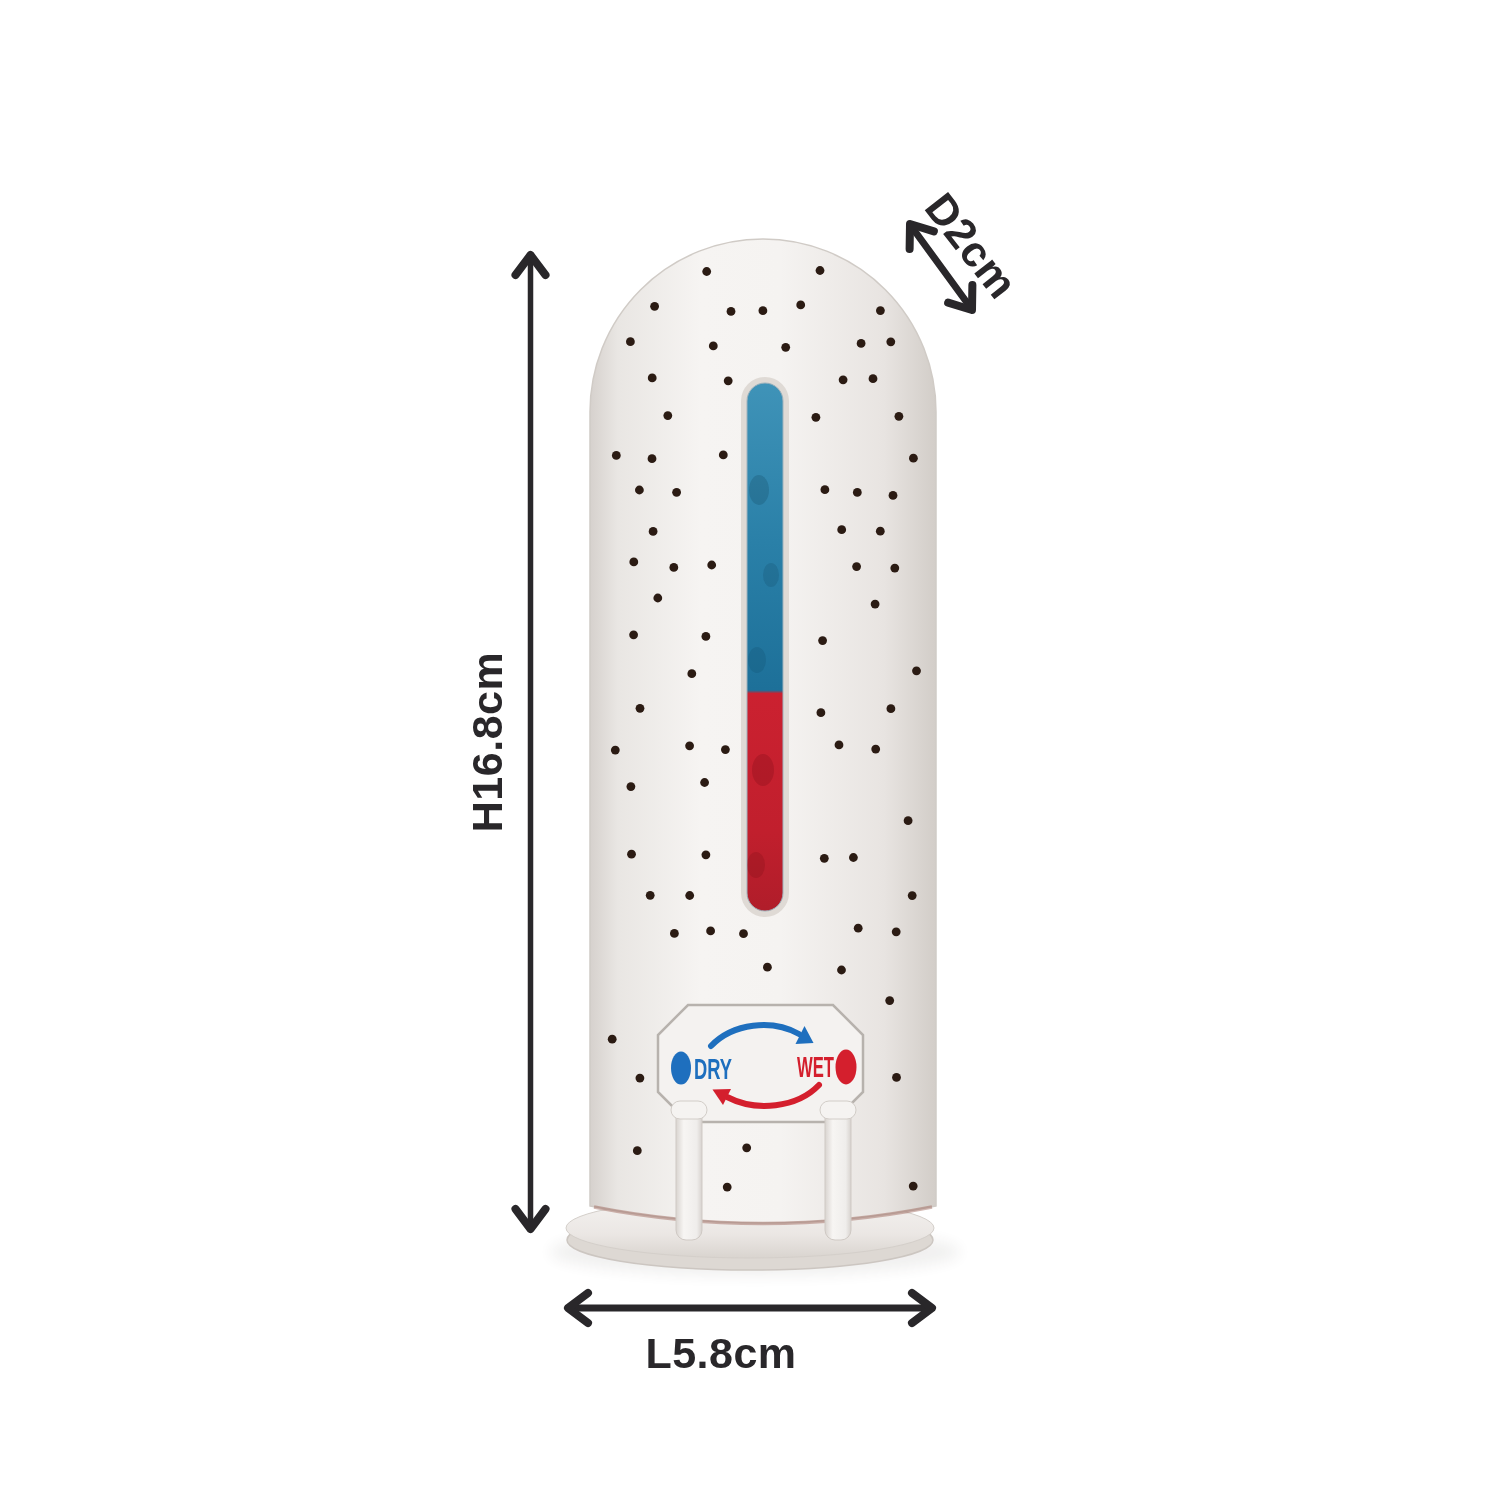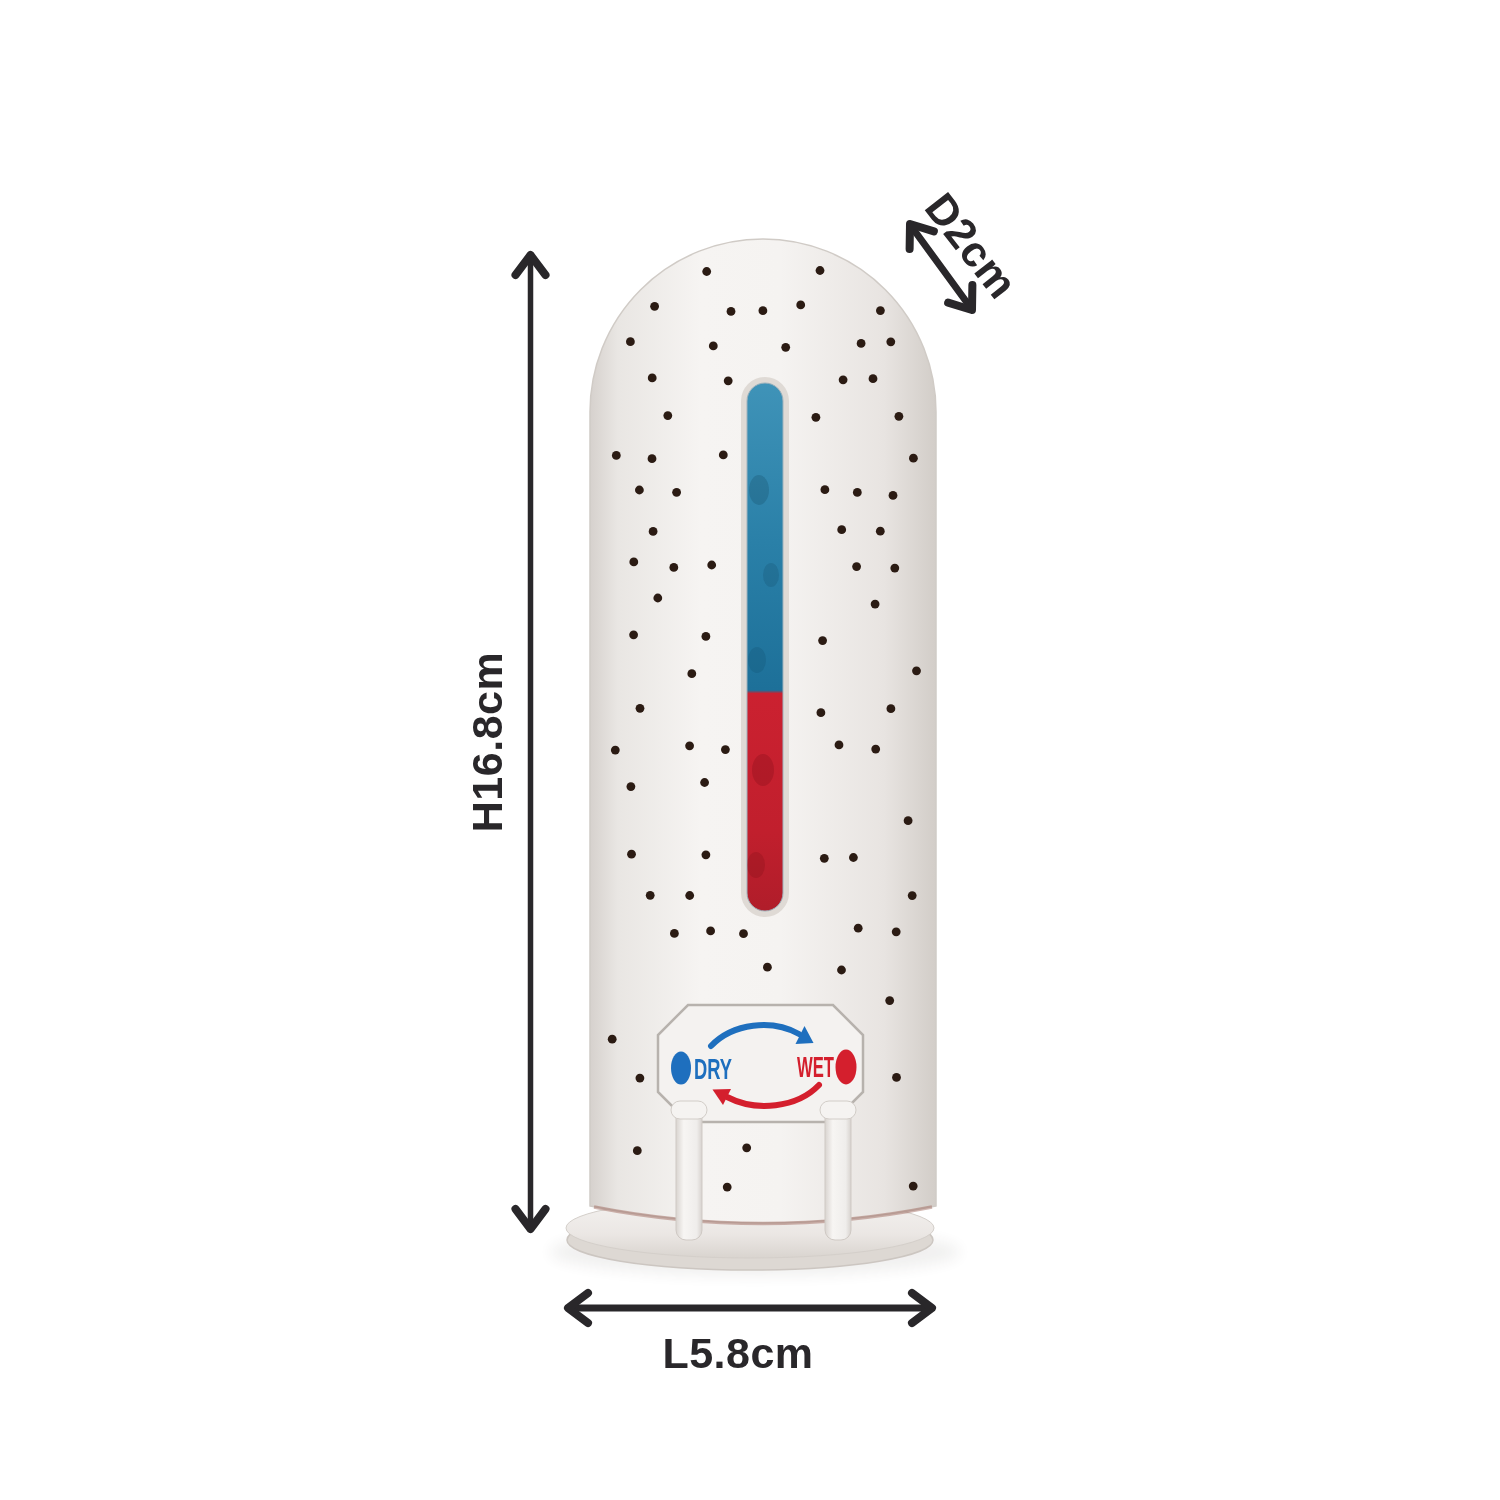--- a/index.html
+++ b/index.html
@@ -179,15 +179,15 @@
       </g>
       <g>
         <line x1="914" y1="230" x2="968" y2="304" stroke-width="7"></line>
         <use href="#chev" transform="translate(910,224) rotate(-36)" stroke-width="8"></use>
         <use href="#chev" transform="translate(972,310) rotate(144)" stroke-width="8"></use>
       </g>
     </g>
   </svg>
 
   <div class="dim-label" style="left:487px;top:742px;--rot:-90deg;">H16.8cm</div>
-  <div class="dim-label" style="left:738px;top:1353px;">L5.8cm</div>
+  <div class="dim-label" style="left:721px;top:1353px;">L5.8cm</div>
   <div class="dim-label" style="left:971px;top:246px;--rot:52deg;">D2cm</div>
 </div>
 
 </body></html>

